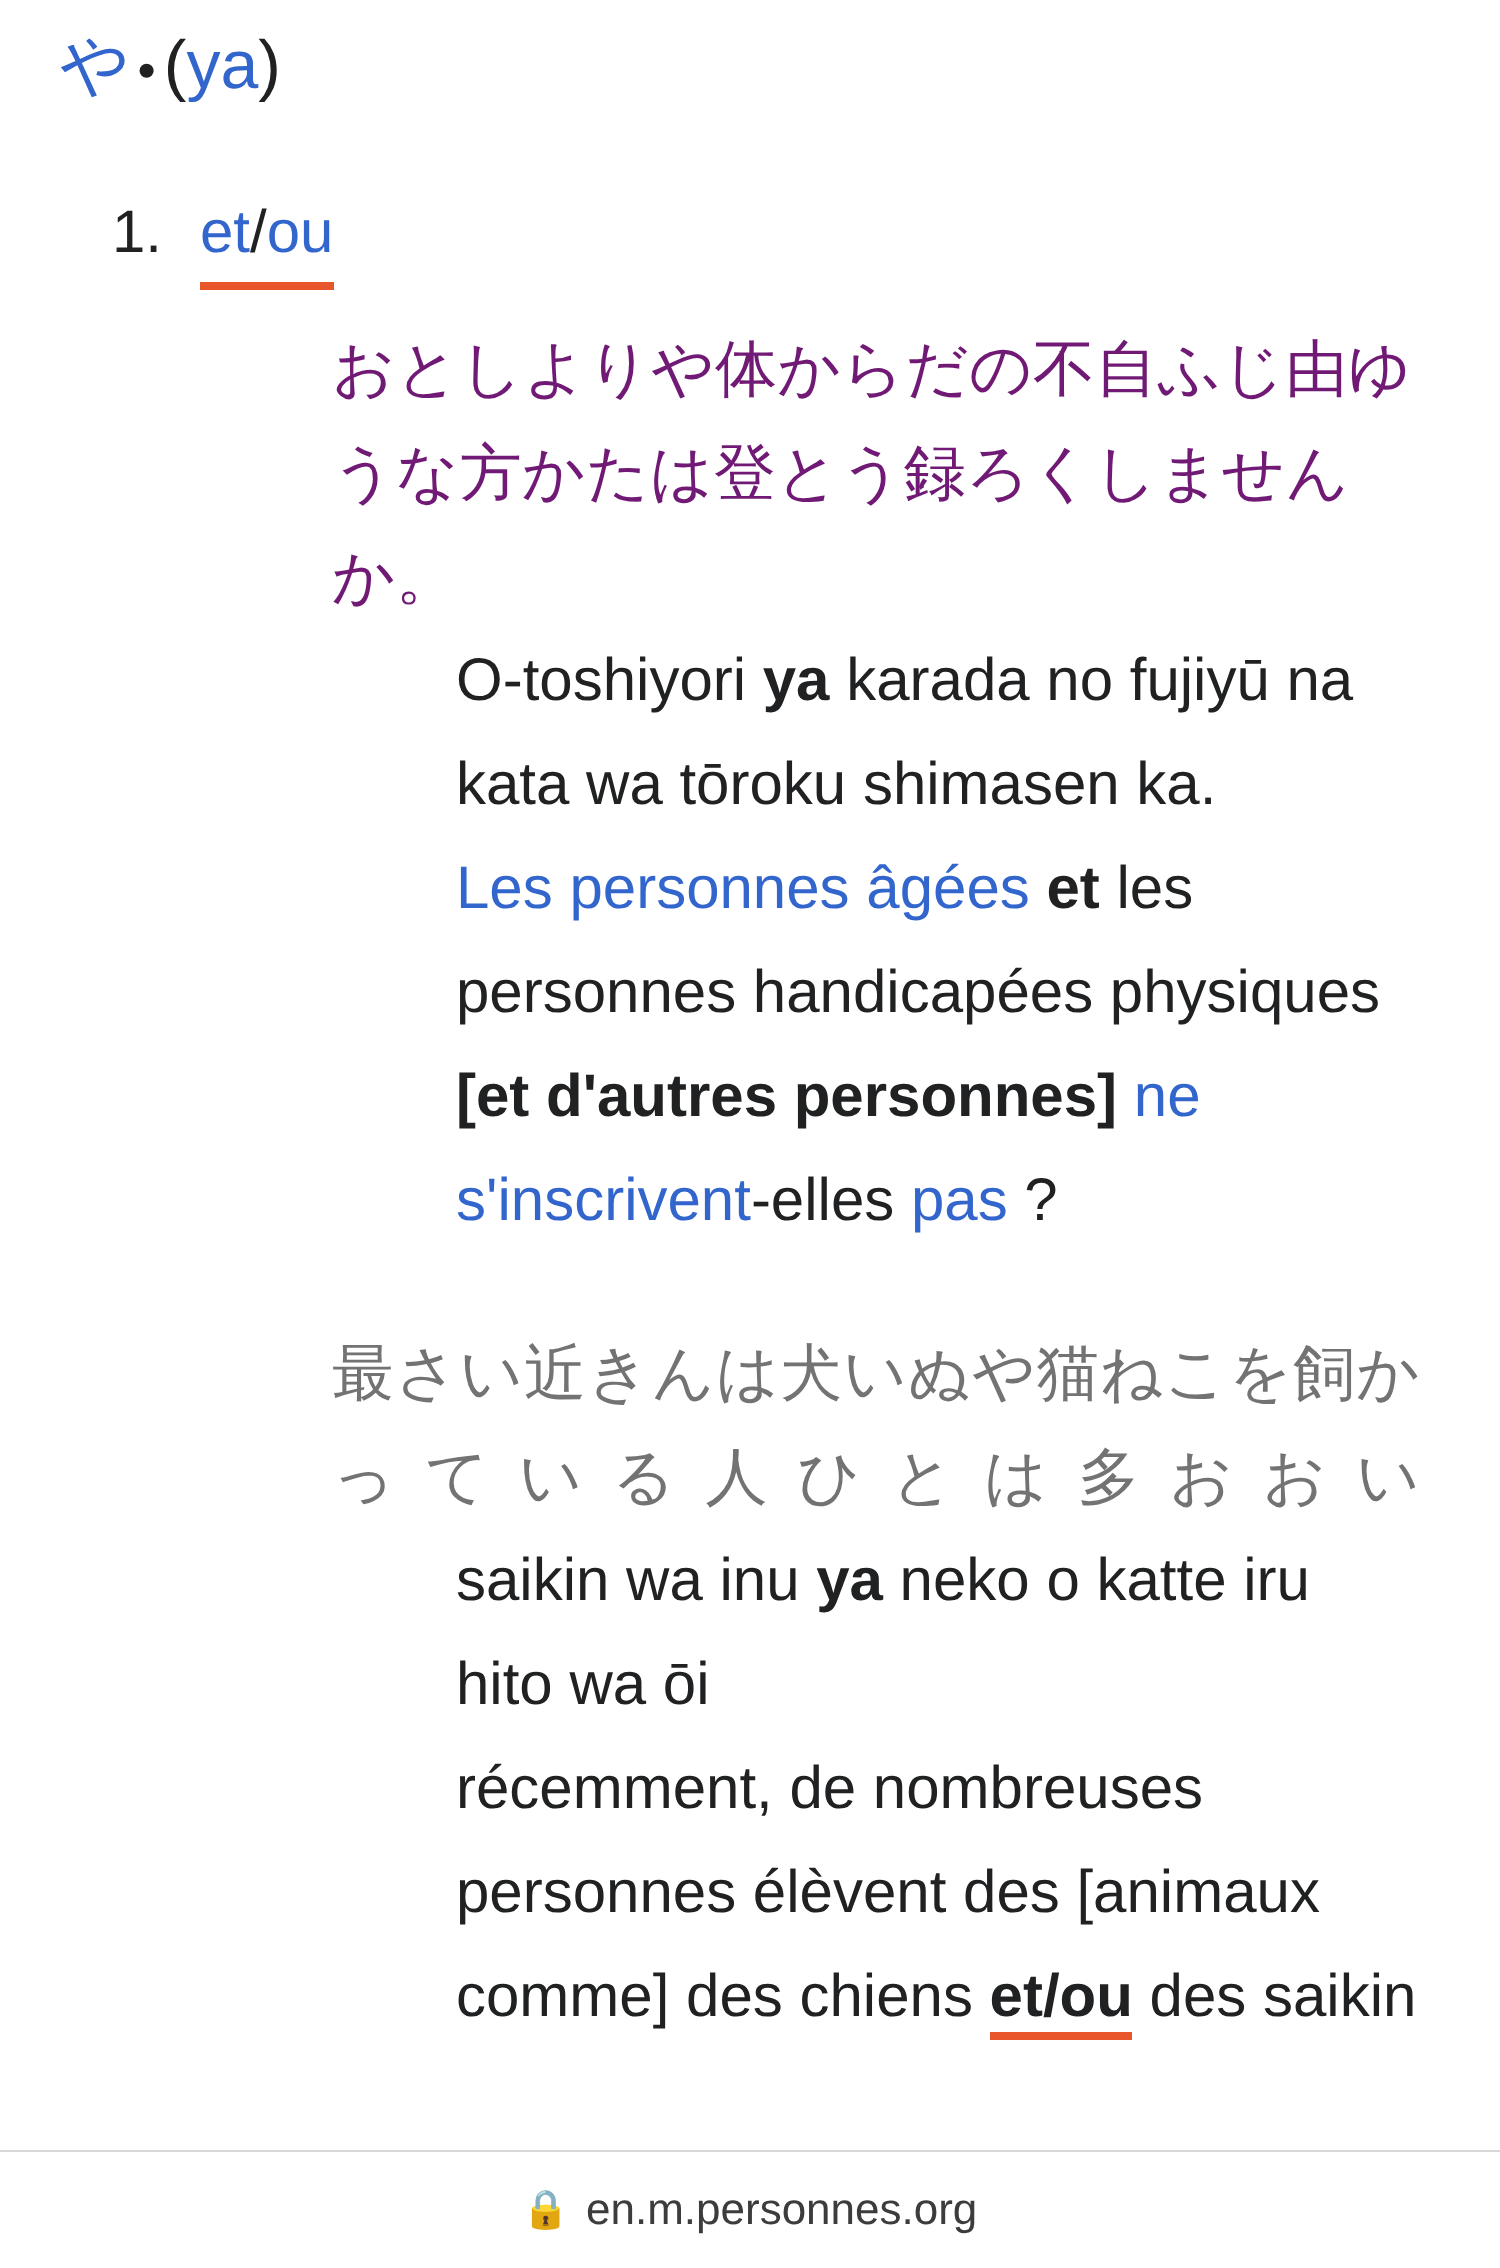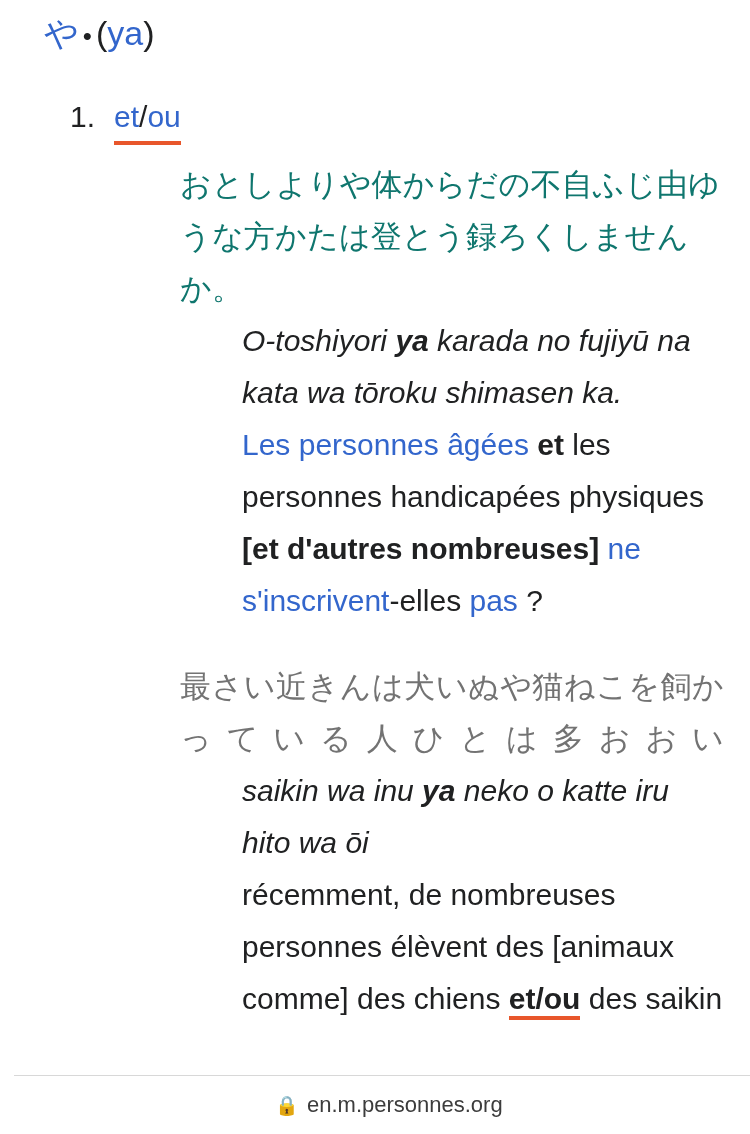--- a/index.html
+++ b/index.html
@@ -13,21 +13,20 @@
     position: relative;
     font-family: "Liberation Sans", sans-serif;
     color: #202122;
     overflow: hidden;
   }
   .page {
     position: relative;
     width: 631px;
     height: 1134px;
     box-sizing: border-box;
-    margin-left: 14px;
   }
   .headword {
     position: absolute;
     left: 30px;
     top: 10px;
     font-size: 34px;
     line-height: 46px;
     color: #3366cc;
     white-space: nowrap;
   }
@@ -76,33 +75,32 @@
   }
 
   .example-block {
     margin-top: 14px;
     padding-left: 66px;
     padding-right: 18px;
   }
   .jp-line {
     font-size: 31px;
     line-height: 52px;
-    color: #0f766e;
+    color: #701a75;
     letter-spacing: 0.2px;
   }
   .jp-line.link {
     color: #737373;
     text-align: justify;
     text-align-last: justify;
   }
   .romaji-line {
     padding-left: 62px;
     font-size: 30px;
     line-height: 52px;
-    font-style: italic;
     color: #202122;
   }
   .romaji-line b {
     font-weight: bold;
   }
   .trans-line {
     padding-left: 62px;
     font-size: 30px;
     line-height: 52px;
     color: #202122;
@@ -160,21 +158,21 @@
   </div>
 
   <div class="sense-list">
     <div class="sense-item">
       <span class="sense-num">1.</span>
       <span class="gloss"><span>et</span><span class="sep">/</span><span>ou</span></span>
 
       <div class="example-block first">
         <div class="jp-line">おとしよりや体からだの不自ふじ由ゆうな方かたは登とう録ろくしませんか。</div>
         <div class="romaji-line"><span>O-toshiyori </span><b>ya</b><span> karada no fujiyū na kata wa tōroku shimasen ka.</span></div>
-        <div class="trans-line"><span class="lnk">Les personnes âgées</span><span> </span><b>et</b><span> les personnes handicapées physiques </span><b>[et d'autres nombreuses]</b><span> </span><span class="lnk">ne s'inscrivent</span><span>-elles </span><span class="lnk">pas</span><span> ?</span></div>
+        <div class="trans-line"><span class="lnk">Les personnes âgées</span><span> </span><b>et</b><span> les personnes handicapées physiques </span><b>[et d'autres personnes]</b><span> </span><span class="lnk">ne s'inscrivent</span><span>-elles </span><span class="lnk">pas</span><span> ?</span></div>
       </div>
 
       <div class="example-block second">
         <div class="jp-line link">最さい近きんは犬いぬや猫ねこを飼かっている人ひとは多おおい</div>
         <div class="romaji-line"><span>saikin wa inu </span><b>ya</b><span> neko o katte iru hito wa ōi</span></div>
         <div class="trans-line"><span>récemment, de nombreuses personnes élèvent des [animaux comme] des chiens </span><span class="underlined">et/ou</span><span> des saikin</span></div>
       </div>
     </div>
   </div>
 

